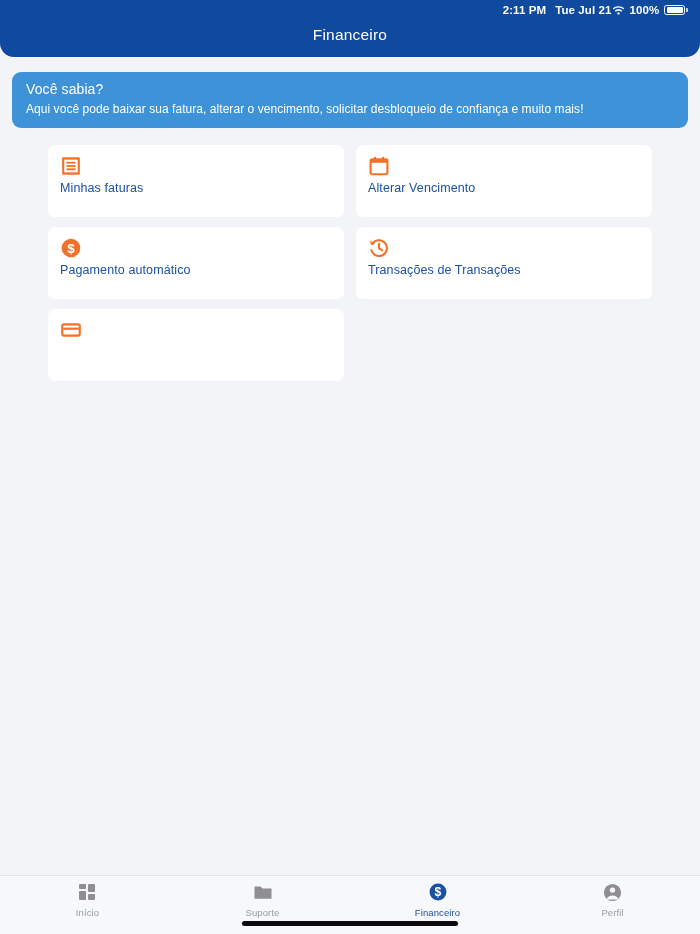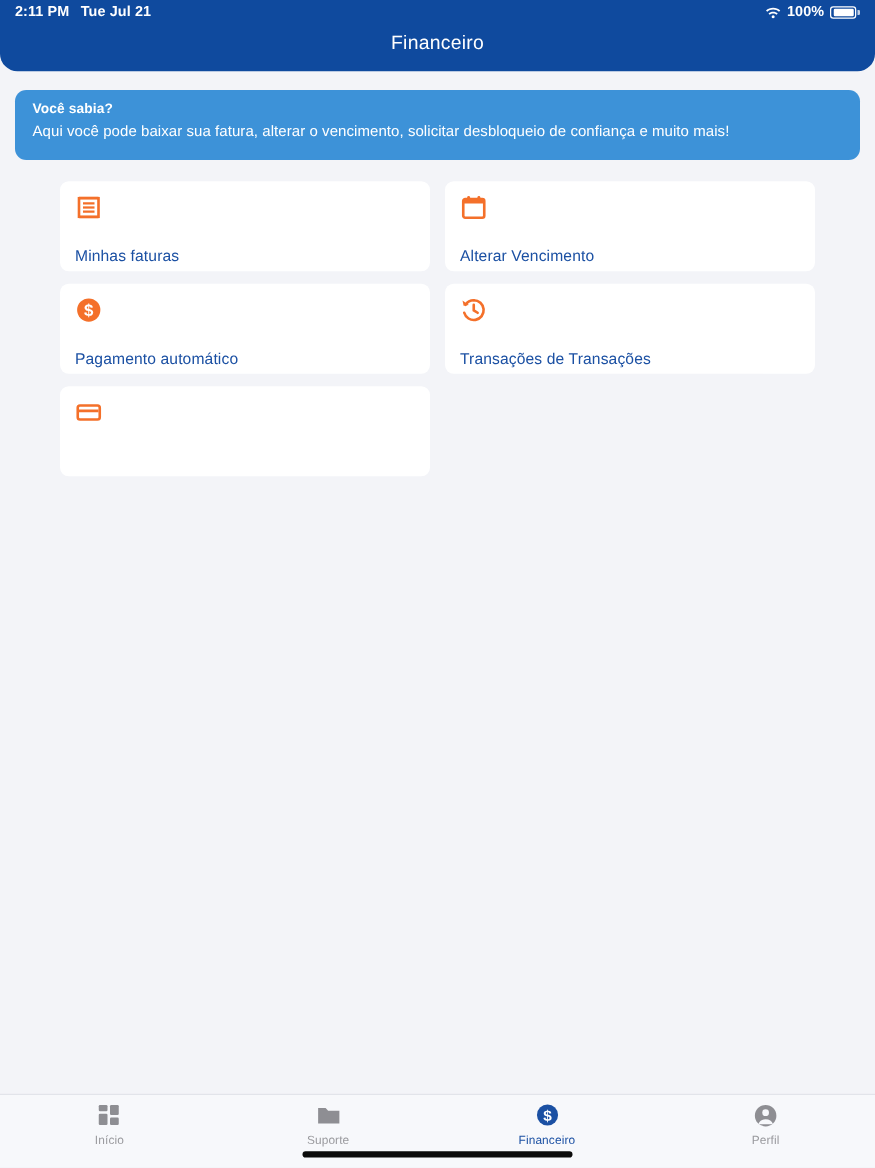--- a/index.html
+++ b/index.html
@@ -12,21 +12,21 @@
   .app { position: relative; width: 700px; height: 934px; background: #f3f4f8; }
 
   
   .header {
     position: absolute; top: 0; left: 0; width: 700px; height: 57px;
     background: #0f4a9e;
     border-bottom-left-radius: 14px; border-bottom-right-radius: 14px;
   }
   .statusbar {
     position: absolute; top: 0; left: 0; width: 700px; height: 20px;
-    display: flex; align-items: center; justify-content: space-between;
+    display: flex; align-items: center; justify-content: flex-end;
     padding: 0 12px;
     color: #ffffff; font-size: 11.5px; font-weight: bold;
   }
   .sb-left { display: flex; align-items: center; gap: 9px; letter-spacing: .1px; }
   .sb-right { display: flex; align-items: center; gap: 5px; letter-spacing: .1px; }
   .wifi-icon { display: inline-block; width: 13px; height: 10px; }
   .battery {
     display: inline-flex; align-items: center;
   }
   .battery-body {
@@ -44,39 +44,39 @@
     letter-spacing: .2px;
   }
 
   
   .banner {
     position: absolute; top: 72px; left: 12px; width: 676px; height: 56px;
     background: #3d92d8; border-radius: 9px;
     padding: 9px 14px 0 14px;
     color: #ffffff;
   }
-  .banner-title { font-size: 11px; font-weight: bold; letter-spacing: .1px; }
+  .banner-title { font-size: 14px; font-weight: normal; letter-spacing: .1px; }
   .banner-text { font-size: 12px; margin-top: 5px; letter-spacing: .05px; }
 
   
   .cards {
     position: absolute; top: 145px; left: 48px; width: 604px;
     display: flex; flex-wrap: wrap;
     gap: 10px 12px;
   }
   .card {
     width: 296px; height: 72px;
     background: #ffffff; border-radius: 7px;
     padding: 10px 12px 0 12px;
     display: flex; flex-direction: column; justify-content: flex-start;
     cursor: pointer;
   }
   .card-icon { width: 22px; height: 22px; display: block; }
   .card-label {
-    margin-top: 21px;
+    margin-top: 4px;
     color: #1b50a3; font-size: 12.5px; letter-spacing: .1px;
   }
 
   
   .tabbar {
     position: absolute; left: 0; bottom: 0; width: 700px; height: 59px;
     background: #f7f8fb;
     border-top: 1px solid #e2e4ea;
     display: flex; align-items: flex-start;
   }

